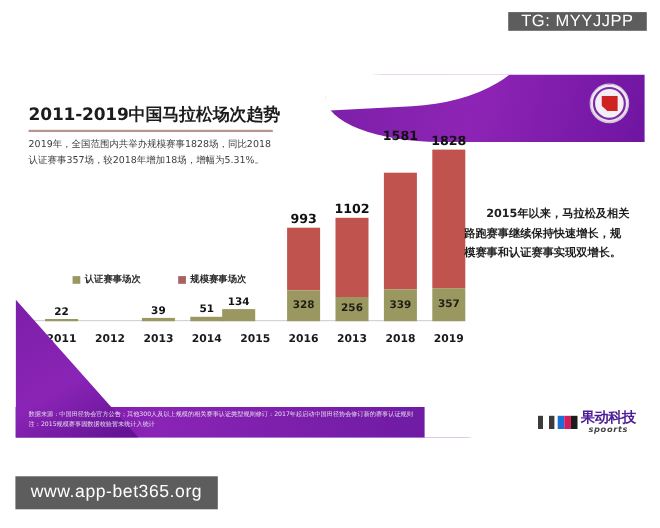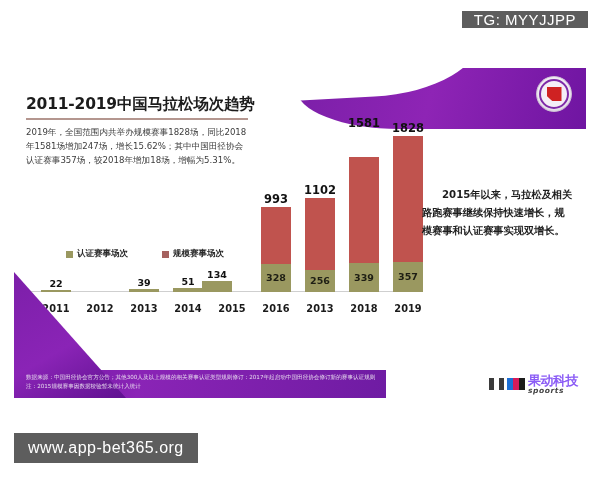--- a/index.html
+++ b/index.html
@@ -166,22 +166,22 @@
     display: flex; align-items: center; gap: 3px;
   }
   #brand .chk {
     width: 20px; height: 12px;
     background:
       linear-gradient(90deg,#ffffff 0 25%, #3b3b3b 25% 50%, #ffffff 50% 75%, #3b3b3b 75% 100%);
   }
   #brand .sqs { display: flex; }
   #brand .sqs i { width: 6px; height: 12px; display: block; }
   #brand .txt { display: flex; flex-direction: column; line-height: 1; }
-  #brand .cn { font-size: 13px; font-weight: bold; color: #8b5cf6; letter-spacing: -.5px; }
-  #brand .en { font-size: 7.5px; font-weight: bold; color: #444444; letter-spacing: .6px; text-align: left; font-style: italic; }
+  #brand .cn { font-size: 13px; font-weight: bold; color: #4c1d95; letter-spacing: -.5px; }
+  #brand .en { font-size: 7.5px; font-weight: bold; color: #444444; letter-spacing: .6px; text-align: center; font-style: italic; }
 </style>
 </head>
 <body>
 
 <div id="root">
 
   <div id="slide">
 
     <div id="swoosh-wrap">
       <div id="swoosh"></div>
@@ -191,21 +191,20 @@
       <span class="ring">
         <span class="core"></span>
       </span>
     </div>
 
     <div id="head">
       <div id="title">2011-2019中国马拉松场次趋势</div>
       <div id="title-rule"></div>
       <div id="body-copy">
         <span class="line">2019年，全国范围内共举办规模赛事1828场，同比2018</span>
-        <span class="line">年1581场增加247场，增长15.62%；其中中国田径协会</span>
         <span class="line">认证赛事357场，较2018年增加18场，增幅为5.31%。</span>
       </div>
     </div>
 
     <div id="legend">
       <div class="lg">
         <span class="sw" style="background:#9a9860"></span>
         <span class="tx">认证赛事场次</span>
       </div>
       <div class="lg">

